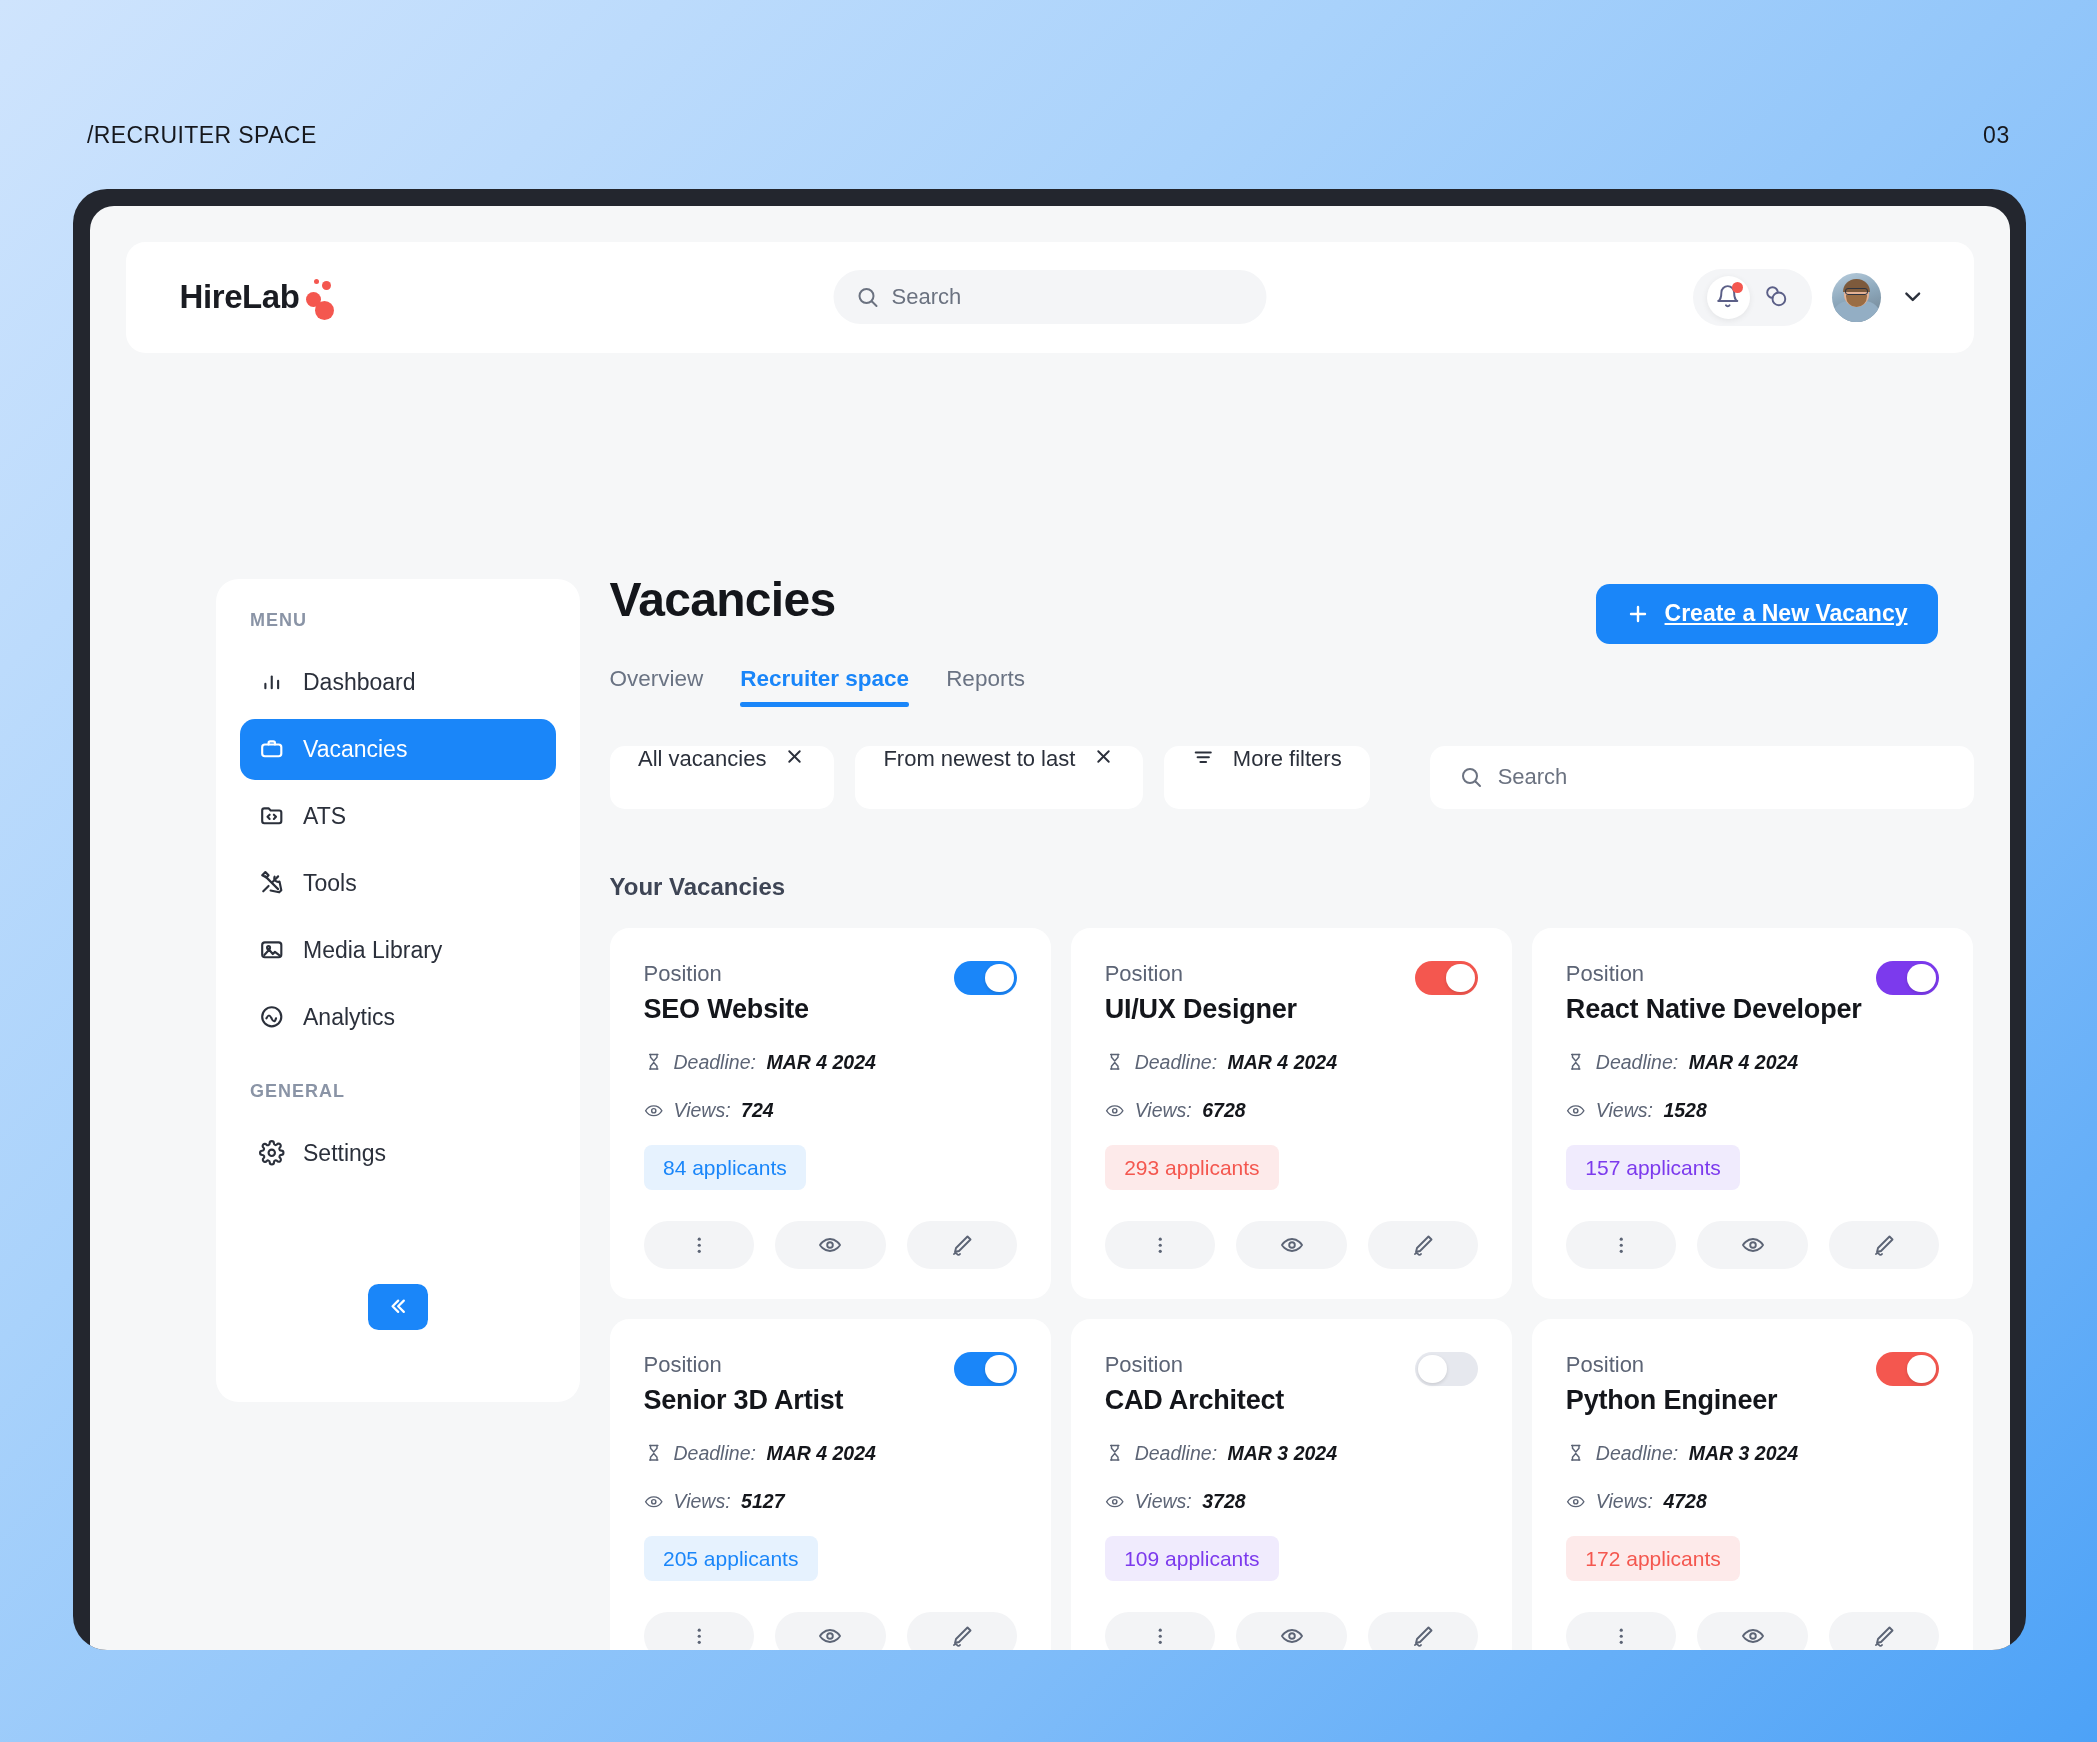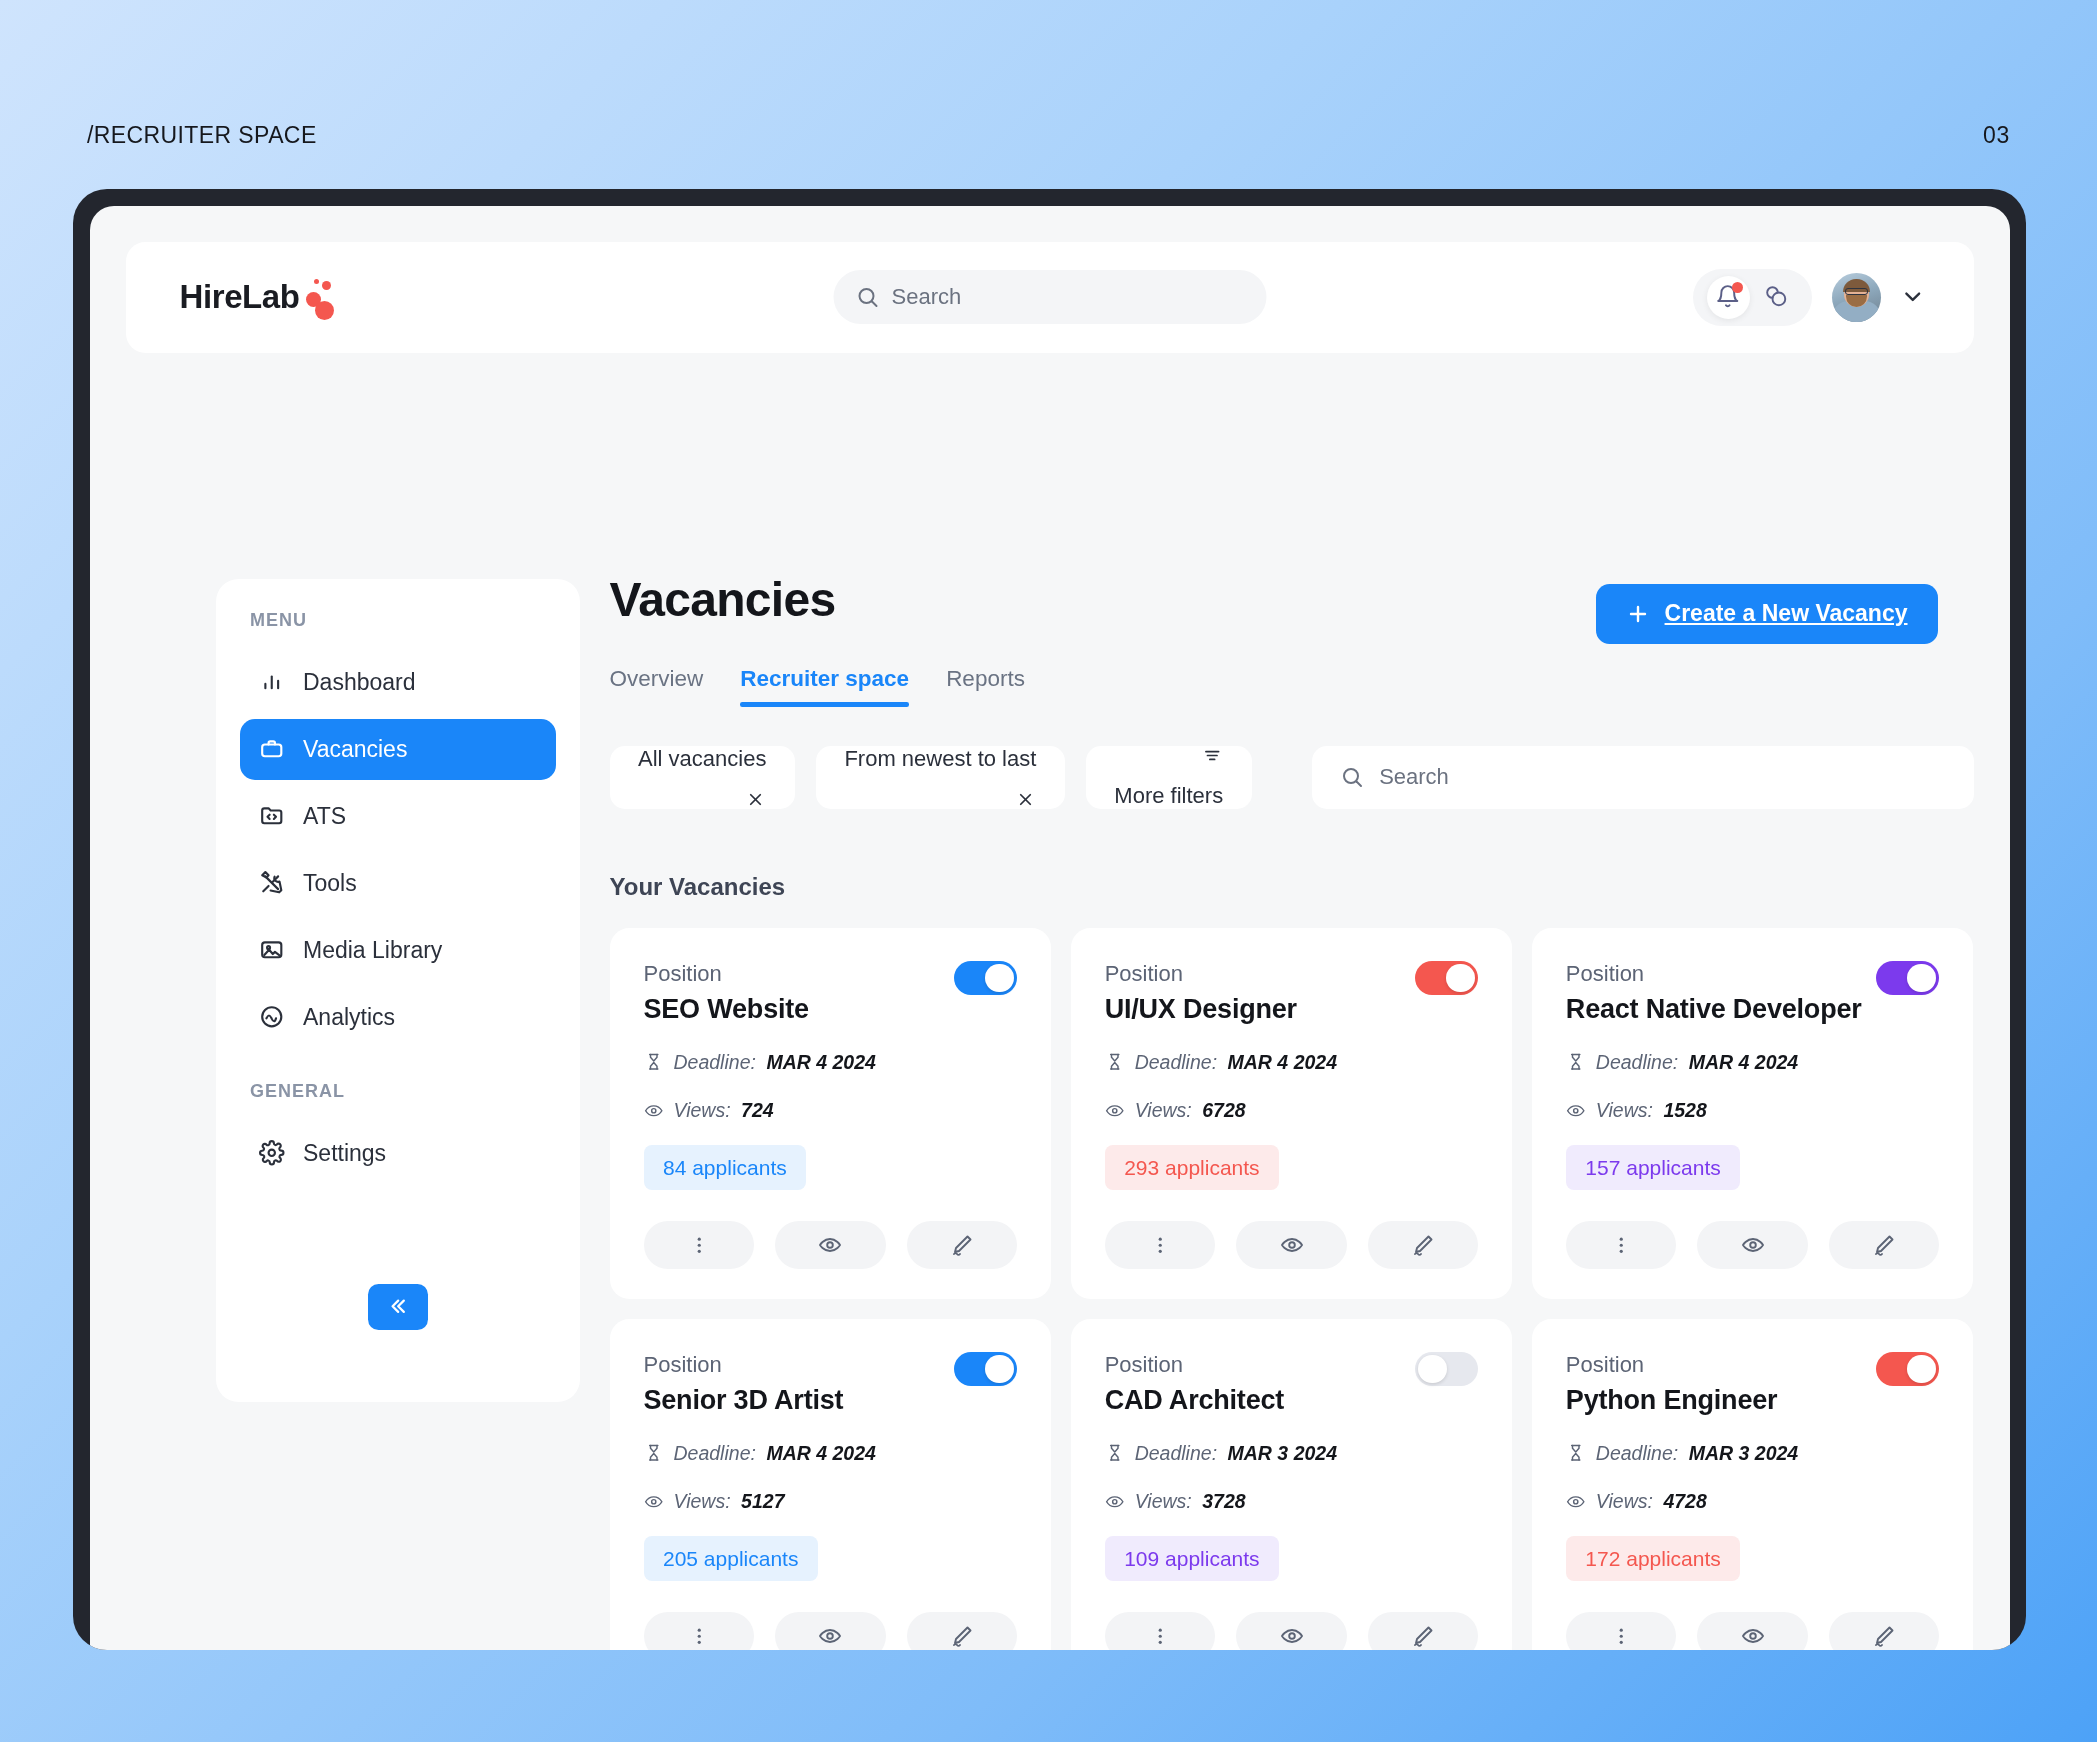--- a/index.html
+++ b/index.html
@@ -132,22 +132,22 @@
   .tab { font-size: 22.5px; color: #6a7383; padding-bottom: 15px; position: relative; }
   .tab.active { color: #1a86f9; font-weight: 600; }
   .tab.active::after {
     content: ""; position: absolute; left: 0; right: 0; bottom: 0;
     height: 4.5px; background: #1a86f9; border-radius: 2.2px;
   }
 
   .filters { display: flex; align-items: center; gap: 21px; margin-top: 39px; }
   .chip {
     height: 63px; background: #ffffff; border-radius: 15px;
-    display: flex; align-items: flex-end; gap: 18px; padding: 0 28.5px;
-    font-size: 22px; color: #2b303b; flex-direction: column;
+    display: flex; align-items: flex-start; gap: 18px; padding: 0 28.5px;
+    font-size: 22px; color: #2b303b;
   }
   .filter-search {
     flex: 1; height: 63px; background: #ffffff; border-radius: 15px;
     display: flex; align-items: center; gap: 15px; padding: 0 28.5px;
     margin-left: 39px; max-width: 794px;
   }
   .filter-search .ph { font-size: 22px; color: #6b7280; }
 
   .section-title { font-size: 24px; font-weight: 600; color: #3e4555; margin-top: 64px; }
 

